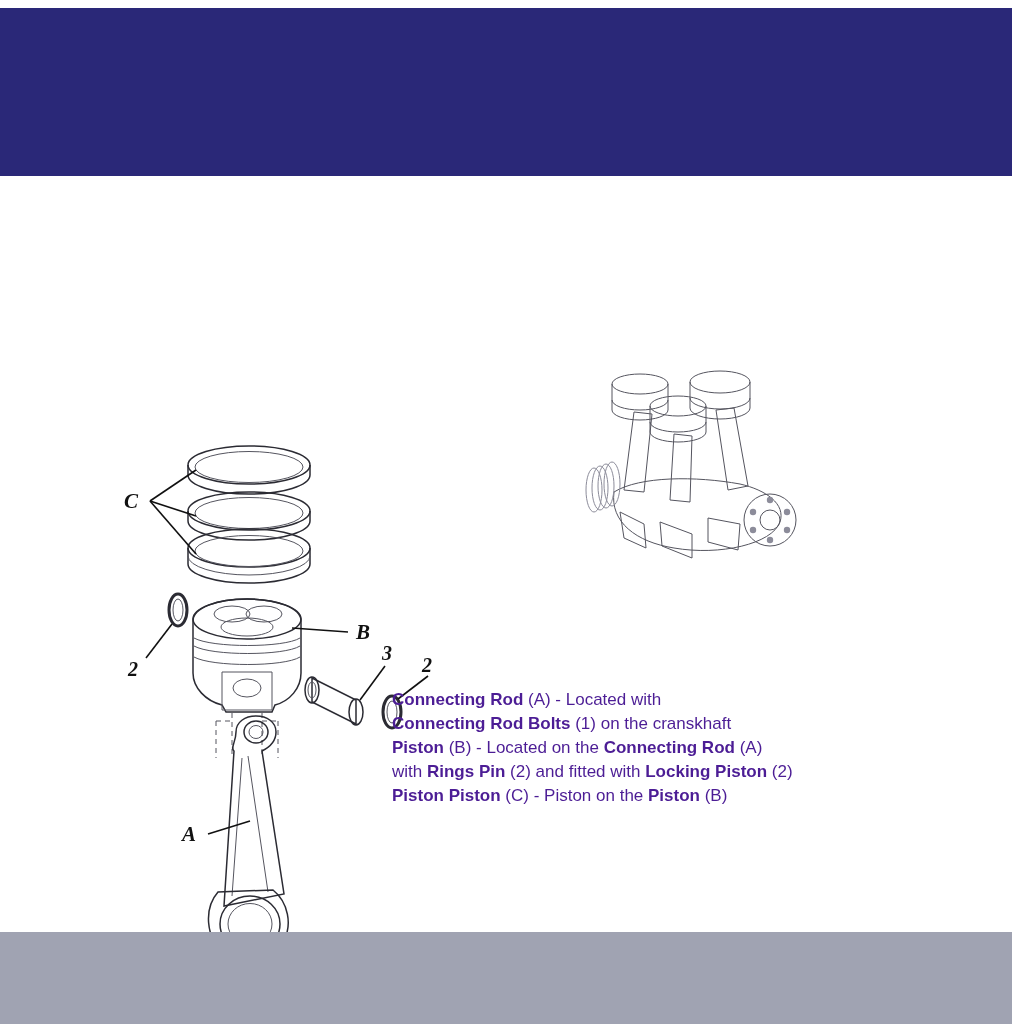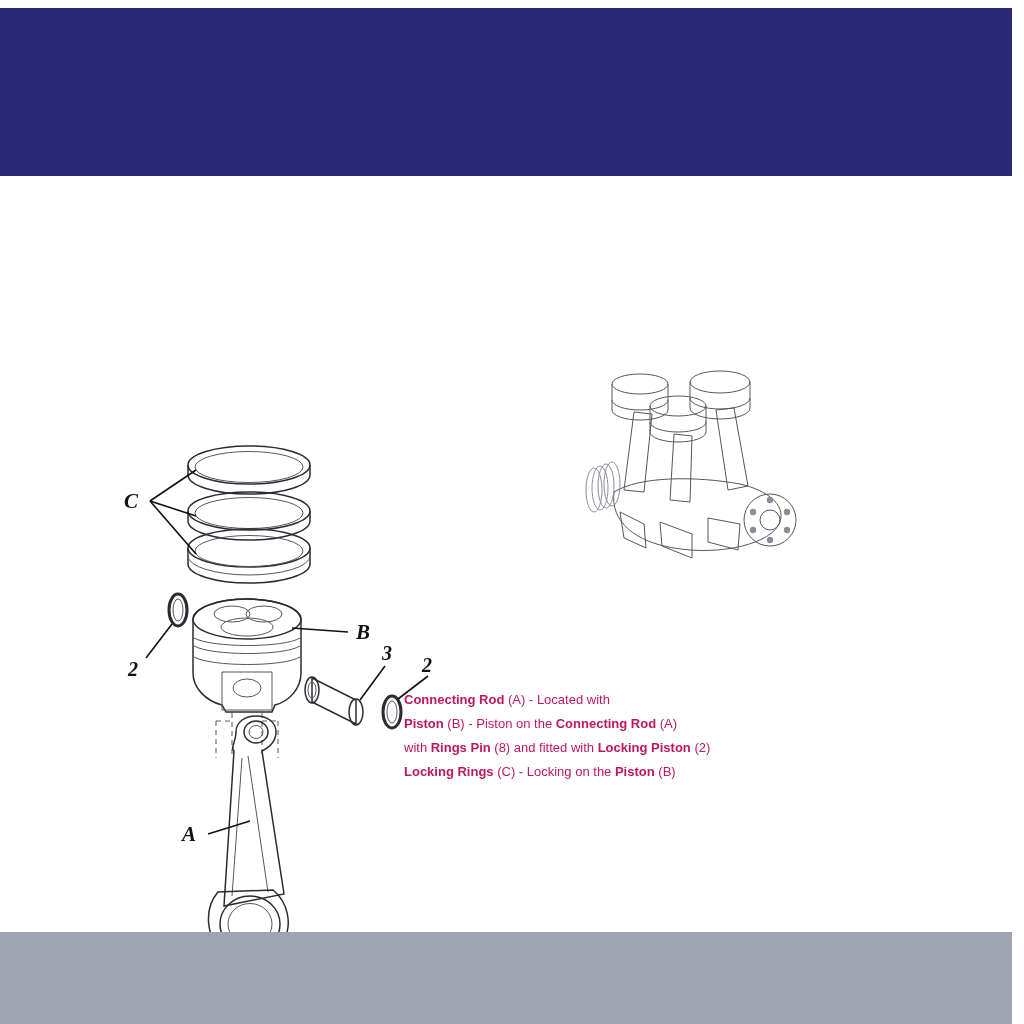--- a/index.html
+++ b/index.html
@@ -45,26 +45,26 @@
   }
   .diagram {
     position: absolute;
     left: 0;
     top: 176px;
     width: 1012px;
     height: 756px;
   }
   .caption {
     position: absolute;
-    left: 404px;
+    left: 392px;
     top: 688px;
     width: 470px;
-    font-size: 13px;
+    font-size: 17px;
     line-height: 24px;
-    color: #be185d;
+    color: #4c1d95;
   }
   .caption .line { white-space: nowrap; }
   .caption b { font-weight: bold; }
   svg { display: block; }
   .lbl {
     font-family: "Liberation Serif", serif;
     font-style: italic;
     font-weight: bold;
     font-size: 21px;
     fill: #111;
@@ -295,20 +295,21 @@
         </g>
         <path d="M20 140 L44 152 L46 176 L24 166 Z" fill="#c6c6d2" class="thin"></path>
         <path d="M60 150 L92 162 L92 186 L62 174 Z" fill="#c6c6d2" class="thin"></path>
         <path d="M108 146 L140 152 L138 178 L108 170 Z" fill="#c6c6d2" class="thin"></path>
       </g>
     </svg>
   </div>
 
   <div class="caption">
       <div class="line"><b>Connecting Rod</b><span> (A) - Located with</span></div>
-      <div class="line"><b>Piston</b><span> (B) - Piston on the </span><b>Connecting Rod</b><span> (A)</span></div>
-      <div class="line"><span>with </span><b>Rings Pin</b><span> (8) and fitted with </span><b>Locking Piston</b><span> (2)</span></div>
-      <div class="line"><b>Locking Rings</b><span> (C) - Locking on the </span><b>Piston</b><span> (B)</span></div>
+      <div class="line"><b>Connecting Rod Bolts</b><span> (1) on the cranskhaft</span></div>
+      <div class="line"><b>Piston</b><span> (B) - Located on the </span><b>Connecting Rod</b><span> (A)</span></div>
+      <div class="line"><span>with </span><b>Rings Pin</b><span> (2) and fitted with </span><b>Locking Piston</b><span> (2)</span></div>
+      <div class="line"><b>Piston Piston</b><span> (C) - Piston on the </span><b>Piston</b><span> (B)</span></div>
     </div>
 
   <div class="footer-band"></div>
   <div class="right-gutter"></div>
 </div>
 
 </body></html>

